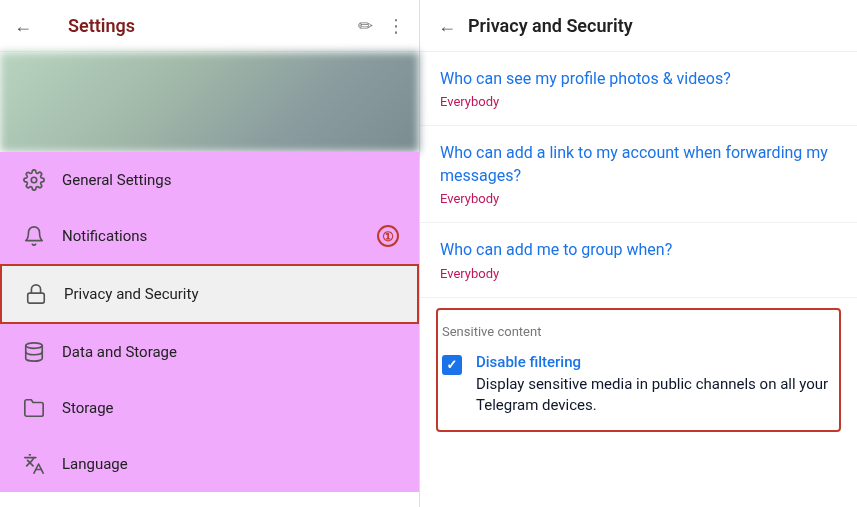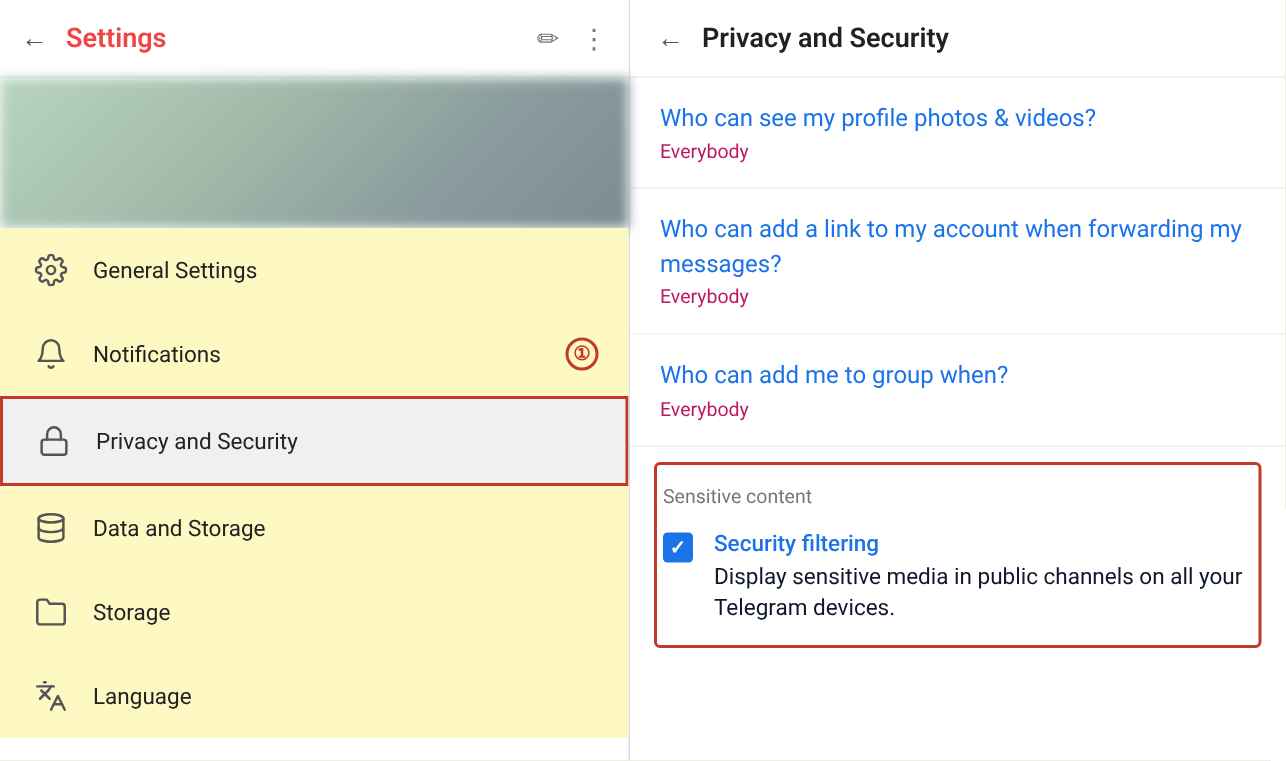--- a/index.html
+++ b/index.html
@@ -34,22 +34,23 @@
     .left-header .back-icon {
       font-size: 18px;
       color: #555;
       cursor: pointer;
       margin-right: 12px;
     }
 
     .left-header .title {
       font-size: 18px;
       font-weight: 600;
-      color: #ef4444;
+      color: #7f1d1d;
       flex: 1;
+      margin-left: 24px;
     }
 
     .left-header .edit-icon,
     .left-header .more-icon {
       color: #777;
       font-size: 18px;
       margin-left: 14px;
       cursor: pointer;
     }
 
@@ -65,21 +66,21 @@
       flex: 1;
       overflow-y: auto;
     }
 
     .menu-item {
       display: flex;
       align-items: center;
       padding: 14px 20px;
       cursor: pointer;
       position: relative;
-      background: #fef9c3;
+      background: #f0abfc;
     }
 
     .menu-item.active {
       background: #f0f0f0;
       border: 2px solid #c0392b;
     }
 
     .menu-item .menu-icon {
       width: 28px;
       height: 28px;
@@ -335,21 +336,21 @@
       <div class="answer">Everybody</div>
     </div>
 
     
     <div style="position: relative; display: inline-block; width: 100%;">
       <div class="sensitive-section">
         <div class="sensitive-title">Sensitive content</div>
         <div class="sensitive-option">
           <div class="checkbox-blue"></div>
           <div class="option-text">
-            <div class="opt-label">Security filtering</div>
+            <div class="opt-label">Disable filtering</div>
             <div class="opt-desc">Display sensitive media in public channels on all your Telegram devices.</div>
           </div>
         </div>
       </div>
       
     </div>
 
   </div>
 </div>
 

